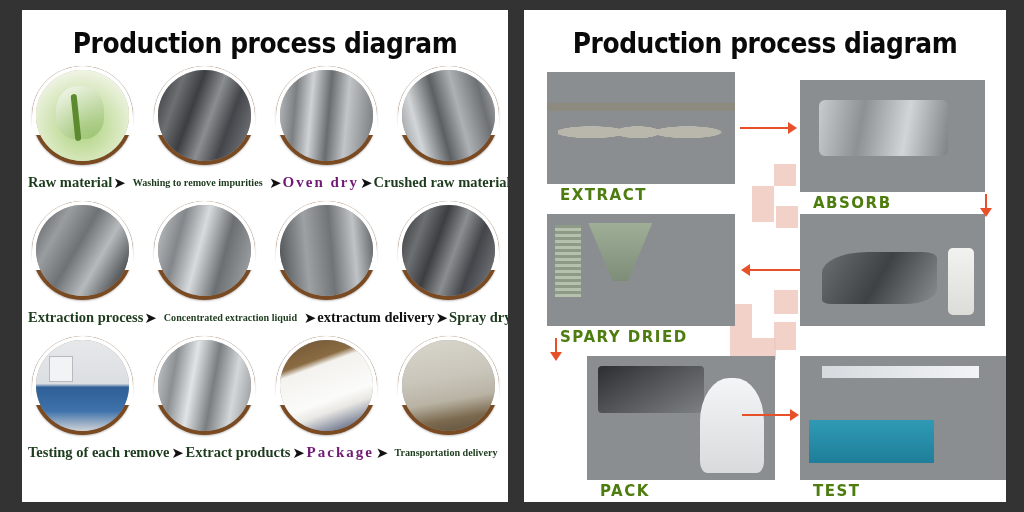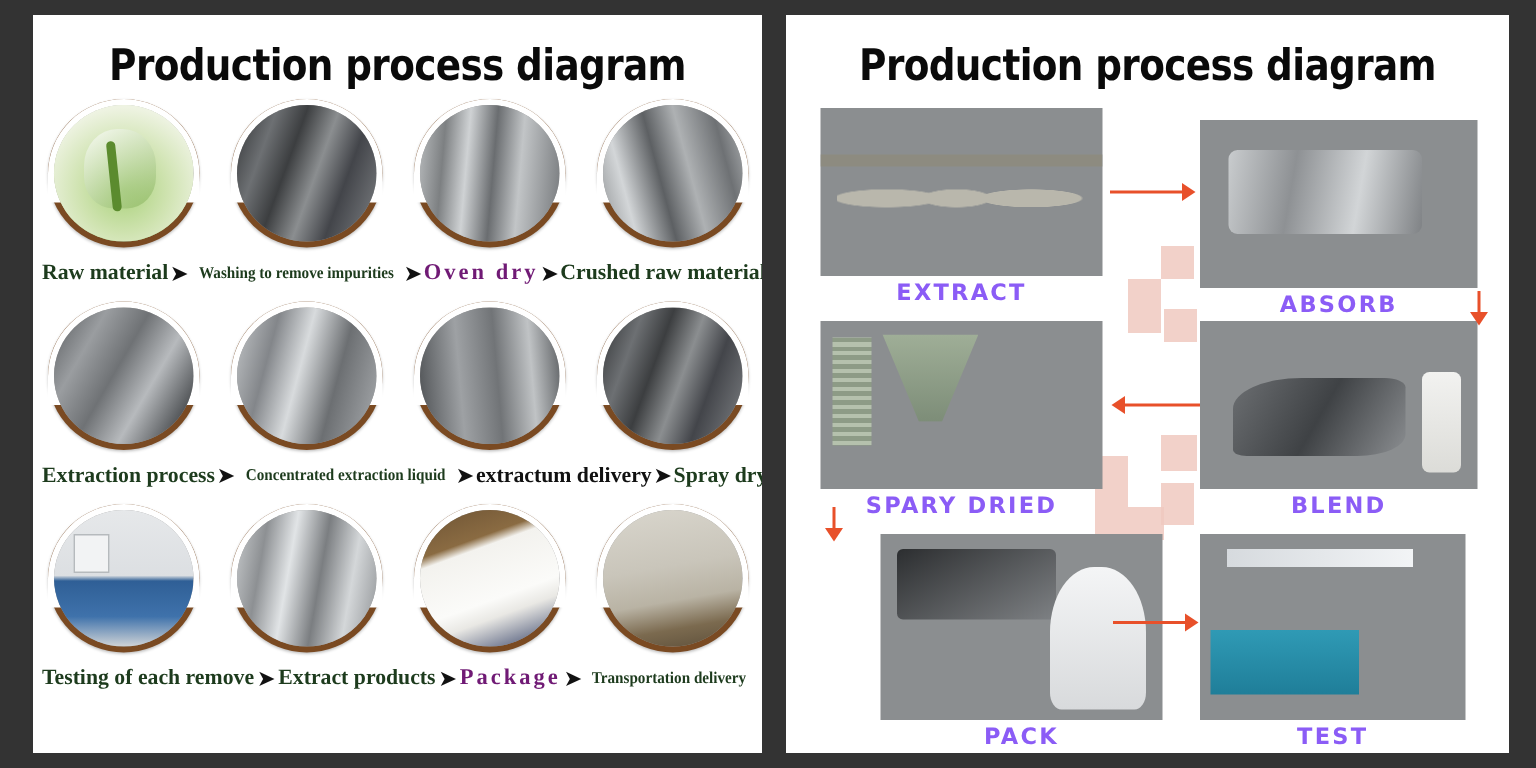--- a/index.html
+++ b/index.html
@@ -136,36 +136,36 @@
   .cellbox { position: absolute; }
   .cellbox .photo {
     width: 100%;
     height: 100%;
     overflow: hidden;
     position: relative;
     background: #8b8e90;
   }
   .cellbox .caption {
     position: absolute;
-    left: 0; right: 0; top: 100%;
-    text-align: center;
+    left: 13px; right: 0; top: 100%;
+    text-align: left;
     font-family: "DejaVu Sans", sans-serif;
     font-weight: 700;
     font-size: 15px;
     letter-spacing: 1.5px;
-    color: #8b5cf6;
+    color: #4d7c0f;
     line-height: 22px;
   }
 
   .c-extract { left: 23px;  top: 6px;   width: 188px; height: 112px; }
   .c-absorb  { left: 276px; top: 14px;  width: 185px; height: 112px; }
   .c-spray   { left: 23px;  top: 148px; width: 188px; height: 112px; }
   .c-blend   { left: 276px; top: 148px; width: 185px; height: 112px; }
   .c-pack    { left: 23px;  top: 290px; width: 188px; height: 124px; margin-left: 40px; }
-  .c-test    { left: 276px; top: 290px; width: 177px; height: 124px; }
+  .c-test    { left: 276px; top: 290px; width: 224px; height: 124px; }
 
   
   .rp-extract { background: linear-gradient(175deg,#cfcfc6 0%,#b9b7ab 26%,#9e9c90 46%,#8e8c80 62%,#b3b1a6 80%,#d6d4ca 100%); }
   .rp-extract::before { content:""; position:absolute; left:6%; top:40%; width:88%; height:34%;
       background: radial-gradient(ellipse at 20% 40%, #b9b7ac 0 18%, transparent 19%),
                   radial-gradient(ellipse at 48% 40%, #b9b7ac 0 18%, transparent 19%),
                   radial-gradient(ellipse at 78% 40%, #b9b7ac 0 18%, transparent 19%); }
   .rp-extract::after { content:""; position:absolute; left:0; top:28%; width:100%; height:7%;
       background:#8d8b80; }
 
@@ -391,21 +391,20 @@
         <div class="caption">SPARY DRIED</div>
       </div>
 
       <div class="cellbox c-absorb">
         <div class="photo rp-absorb"></div>
         <div class="caption">ABSORB</div>
       </div>
 
       <div class="cellbox c-blend">
         <div class="photo rp-blend"></div>
-        <div class="caption">BLEND</div>
       </div>
 
       <div class="cellbox c-pack">
         <div class="photo rp-pack"></div>
         <div class="caption">PACK</div>
       </div>
 
       <div class="cellbox c-test">
         <div class="photo rp-test"></div>
         <div class="caption">TEST</div>

